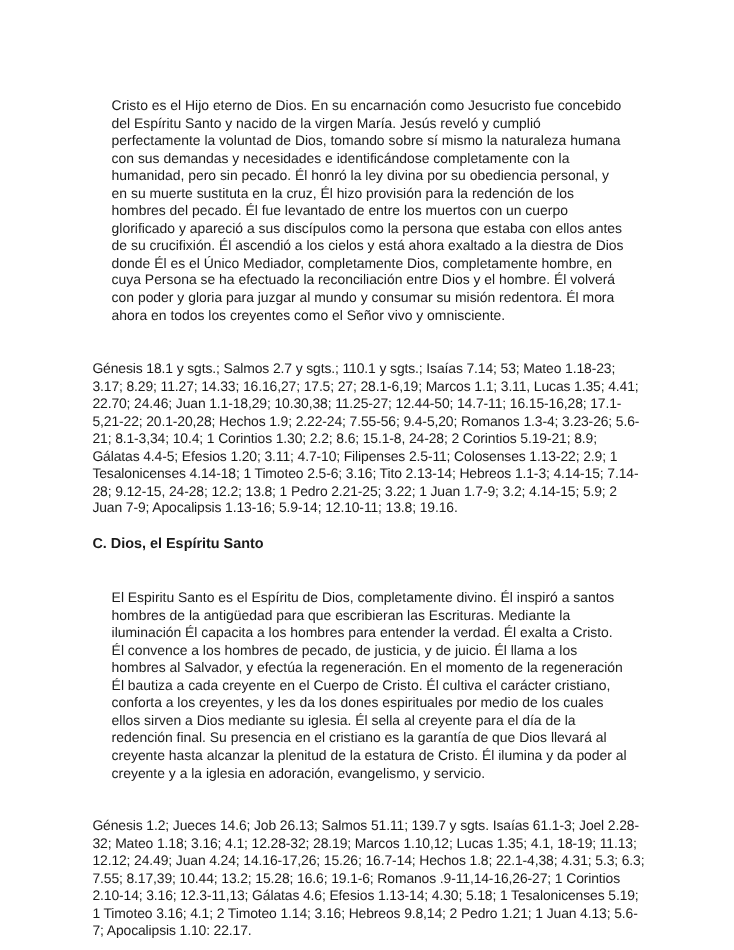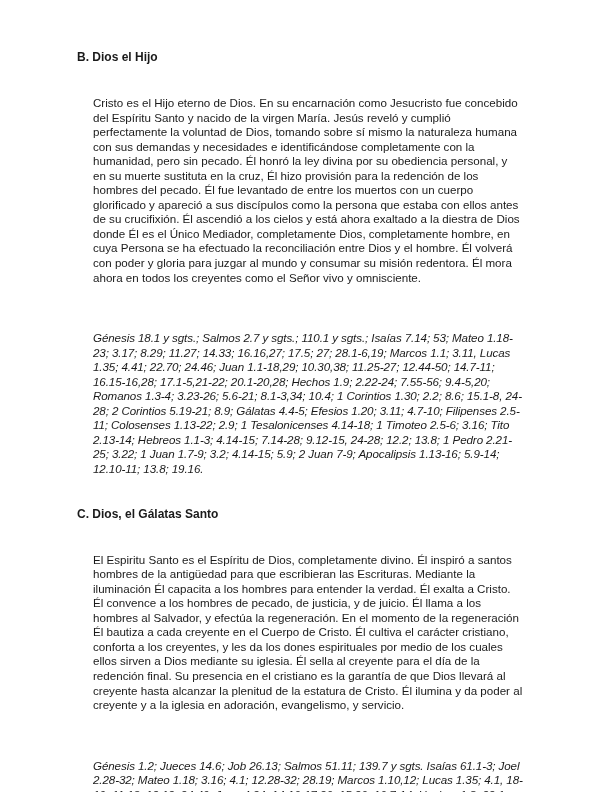--- a/index.html
+++ b/index.html
@@ -4,36 +4,35 @@
 <style>
   html, body { margin: 0; padding: 0; background: #ffffff; }
   body { width: 612px; height: 792px; position: relative; overflow: hidden; }
   .page {
     position: absolute; left: 77px; top: 50px; width: 462px;
     font-family: "Liberation Sans", sans-serif;
     color: #1a1a1a; font-size: 11.6px; line-height: 14.55px;
   }
   .heading { font-weight: bold; font-size: 12px; margin: 0; line-height: 14px; }
   .para { margin: 16px; }
-  .refs { margin: 16px; font-style: italic; letter-spacing: -0.1px; }
+  .refs { margin: 0; letter-spacing: -0.1px; }
   .gap-h { height: 16px; }
   .gap-p { height: 14px; }
 </style>
 </head>
 <body>
 
 <div class="page">
   <section>
-    <h2 class="heading">B. Dios el Hijo</h2>
     <div class="gap-h"></div>
     <p class="para">Cristo es el Hijo eterno de Dios. En su encarnación como Jesucristo fue concebido del Espíritu Santo y nacido de la virgen María. Jesús reveló y cumplió perfectamente la voluntad de Dios, tomando sobre sí mismo la naturaleza humana con sus demandas y necesidades e identificándose completamente con la humanidad, pero sin pecado. Él honró la ley divina por su obediencia personal, y en su muerte sustituta en la cruz, Él hizo provisión para la redención de los hombres del pecado. Él fue levantado de entre los muertos con un cuerpo glorificado y apareció a sus discípulos como la persona que estaba con ellos antes de su crucifixión. Él ascendió a los cielos y está ahora exaltado a la diestra de Dios donde Él es el Único Mediador, completamente Dios, completamente hombre, en cuya Persona se ha efectuado la reconciliación entre Dios y el hombre. Él volverá con poder y gloria para juzgar al mundo y consumar su misión redentora. Él mora ahora en todos los creyentes como el Señor vivo y omnisciente.</p>
     <div class="gap-p"></div>
     <p class="refs">Génesis 18.1 y sgts.; Salmos 2.7 y sgts.; 110.1 y sgts.; Isaías 7.14; 53; Mateo 1.18-23; 3.17; 8.29; 11.27; 14.33; 16.16,27; 17.5; 27; 28.1-6,19; Marcos 1.1; 3.11, Lucas 1.35; 4.41; 22.70; 24.46; Juan 1.1-18,29; 10.30,38; 11.25-27; 12.44-50; 14.7-11; 16.15-16,28; 17.1-5,21-22; 20.1-20,28; Hechos 1.9; 2.22-24; 7.55-56; 9.4-5,20; Romanos 1.3-4; 3.23-26; 5.6-21; 8.1-3,34; 10.4; 1 Corintios 1.30; 2.2; 8.6; 15.1-8, 24-28; 2 Corintios 5.19-21; 8.9; Gálatas 4.4-5; Efesios 1.20; 3.11; 4.7-10; Filipenses 2.5-11; Colosenses 1.13-22; 2.9; 1 Tesalonicenses 4.14-18; 1 Timoteo 2.5-6; 3.16; Tito 2.13-14; Hebreos 1.1-3; 4.14-15; 7.14-28; 9.12-15, 24-28; 12.2; 13.8; 1 Pedro 2.21-25; 3.22; 1 Juan 1.7-9; 3.2; 4.14-15; 5.9; 2 Juan 7-9; Apocalipsis 1.13-16; 5.9-14; 12.10-11; 13.8; 19.16.</p>
   </section>
   <div class="gap-p"></div>
   <section>
-    <h2 class="heading">C. Dios, el Gálatas Santo</h2>
+    <h2 class="heading">C. Dios, el Espíritu Santo</h2>
     <div class="gap-h"></div>
     <p class="para">El Espiritu Santo es el Espíritu de Dios, completamente divino. Él inspiró a santos hombres de la antigüedad para que escribieran las Escrituras. Mediante la iluminación Él capacita a los hombres para entender la verdad. Él exalta a Cristo. Él convence a los hombres de pecado, de justicia, y de juicio. Él llama a los hombres al Salvador, y efectúa la regeneración. En el momento de la regeneración Él bautiza a cada creyente en el Cuerpo de Cristo. Él cultiva el carácter cristiano, conforta a los creyentes, y les da los dones espirituales por medio de los cuales ellos sirven a Dios mediante su iglesia. Él sella al creyente para el día de la redención final. Su presencia en el cristiano es la garantía de que Dios llevará al creyente hasta alcanzar la plenitud de la estatura de Cristo. Él ilumina y da poder al creyente y a la iglesia en adoración, evangelismo, y servicio.</p>
     <div class="gap-p"></div>
     <p class="refs">Génesis 1.2; Jueces 14.6; Job 26.13; Salmos 51.11; 139.7 y sgts. Isaías 61.1-3; Joel 2.28-32; Mateo 1.18; 3.16; 4.1; 12.28-32; 28.19; Marcos 1.10,12; Lucas 1.35; 4.1, 18-19; 11.13; 12.12; 24.49; Juan 4.24; 14.16-17,26; 15.26; 16.7-14; Hechos 1.8; 22.1-4,38; 4.31; 5.3; 6.3; 7.55; 8.17,39; 10.44; 13.2; 15.28; 16.6; 19.1-6; Romanos .9-11,14-16,26-27; 1 Corintios 2.10-14; 3.16; 12.3-11,13; Gálatas 4.6; Efesios 1.13-14; 4.30; 5.18; 1 Tesalonicenses 5.19; 1 Timoteo 3.16; 4.1; 2 Timoteo 1.14; 3.16; Hebreos 9.8,14; 2 Pedro 1.21; 1 Juan 4.13; 5.6-7; Apocalipsis 1.10: 22.17.</p>
   </section>
 </div>
 
 </body></html>

